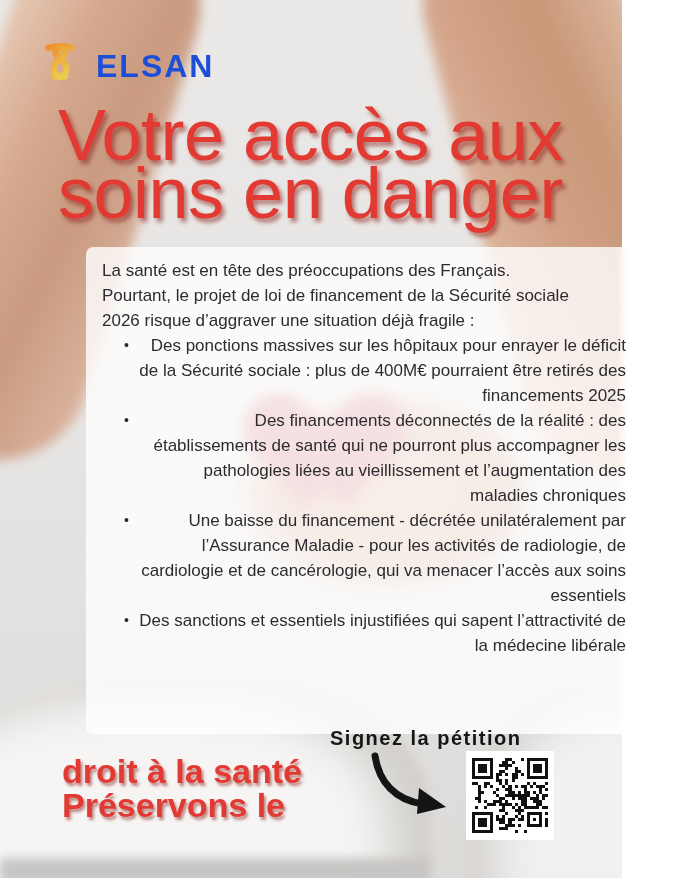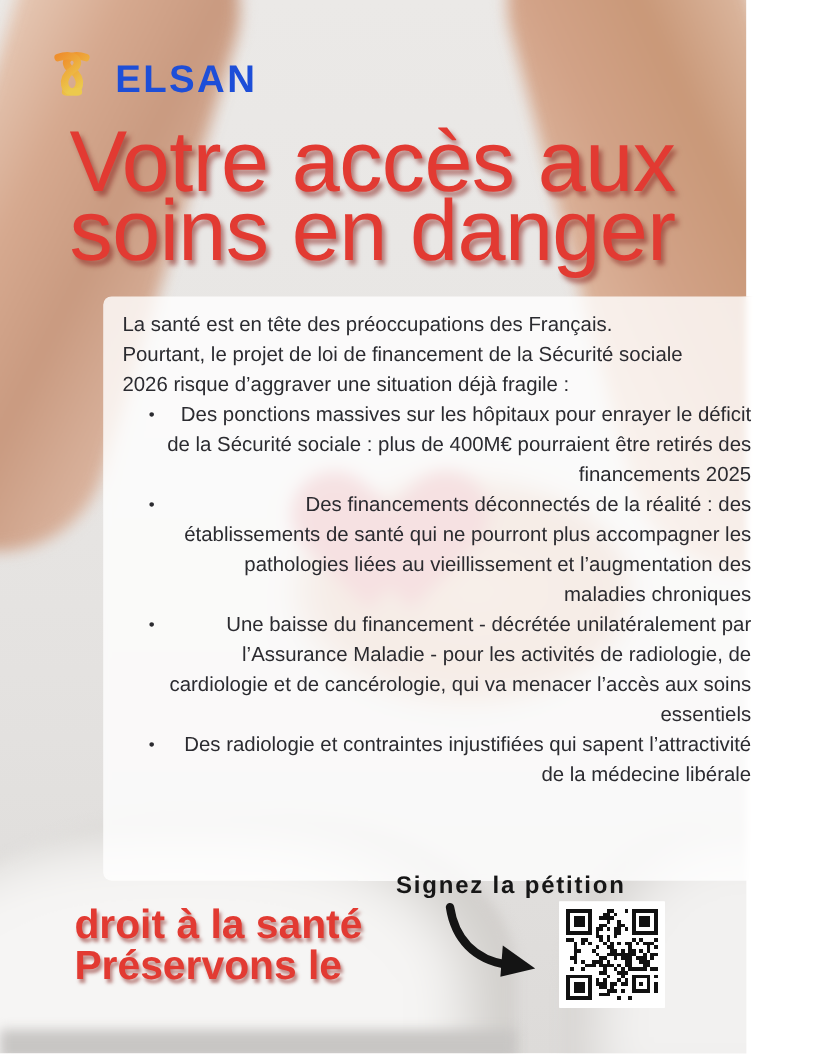--- a/index.html
+++ b/index.html
@@ -95,21 +95,21 @@
   </h1>
 
   <section class="panel">
     <div>La santé est en tête des préoccupations des Français.</div>
     <div>Pourtant, le projet de loi de financement de la Sécurité sociale</div>
     <div>2026 risque d’aggraver une situation déjà fragile :</div>
     <ul class="issues">
       <li><span>Des ponctions massives sur les hôpitaux pour enrayer le déficit de la Sécurité sociale : plus de 400M€ pourraient être retirés des financements 2025</span></li>
       <li><span>Des financements déconnectés de la réalité : des établissements de santé qui ne pourront plus accompagner les pathologies liées au vieillissement et l’augmentation des maladies chroniques</span></li>
       <li><span>Une baisse du financement - décrétée unilatéralement par l’Assurance Maladie - pour les activités de radiologie, de cardiologie et de cancérologie, qui va menacer l’accès aux soins essentiels</span></li>
-      <li><span>Des radiologie et contraintes injustifiées qui sapent l’attractivité de la médecine libérale</span></li>
+      <li><span>Des sanctions et essentiels injustifiées qui sapent l’attractivité de la médecine libérale</span></li>
     </ul>
   </section>
 
   <div class="slogan">
     <span style="display:block;">droit à la santé</span>
     <span style="display:block;">Préservons le</span>
   </div>
 
   <div class="cta">Signez la pétition</div>
 

